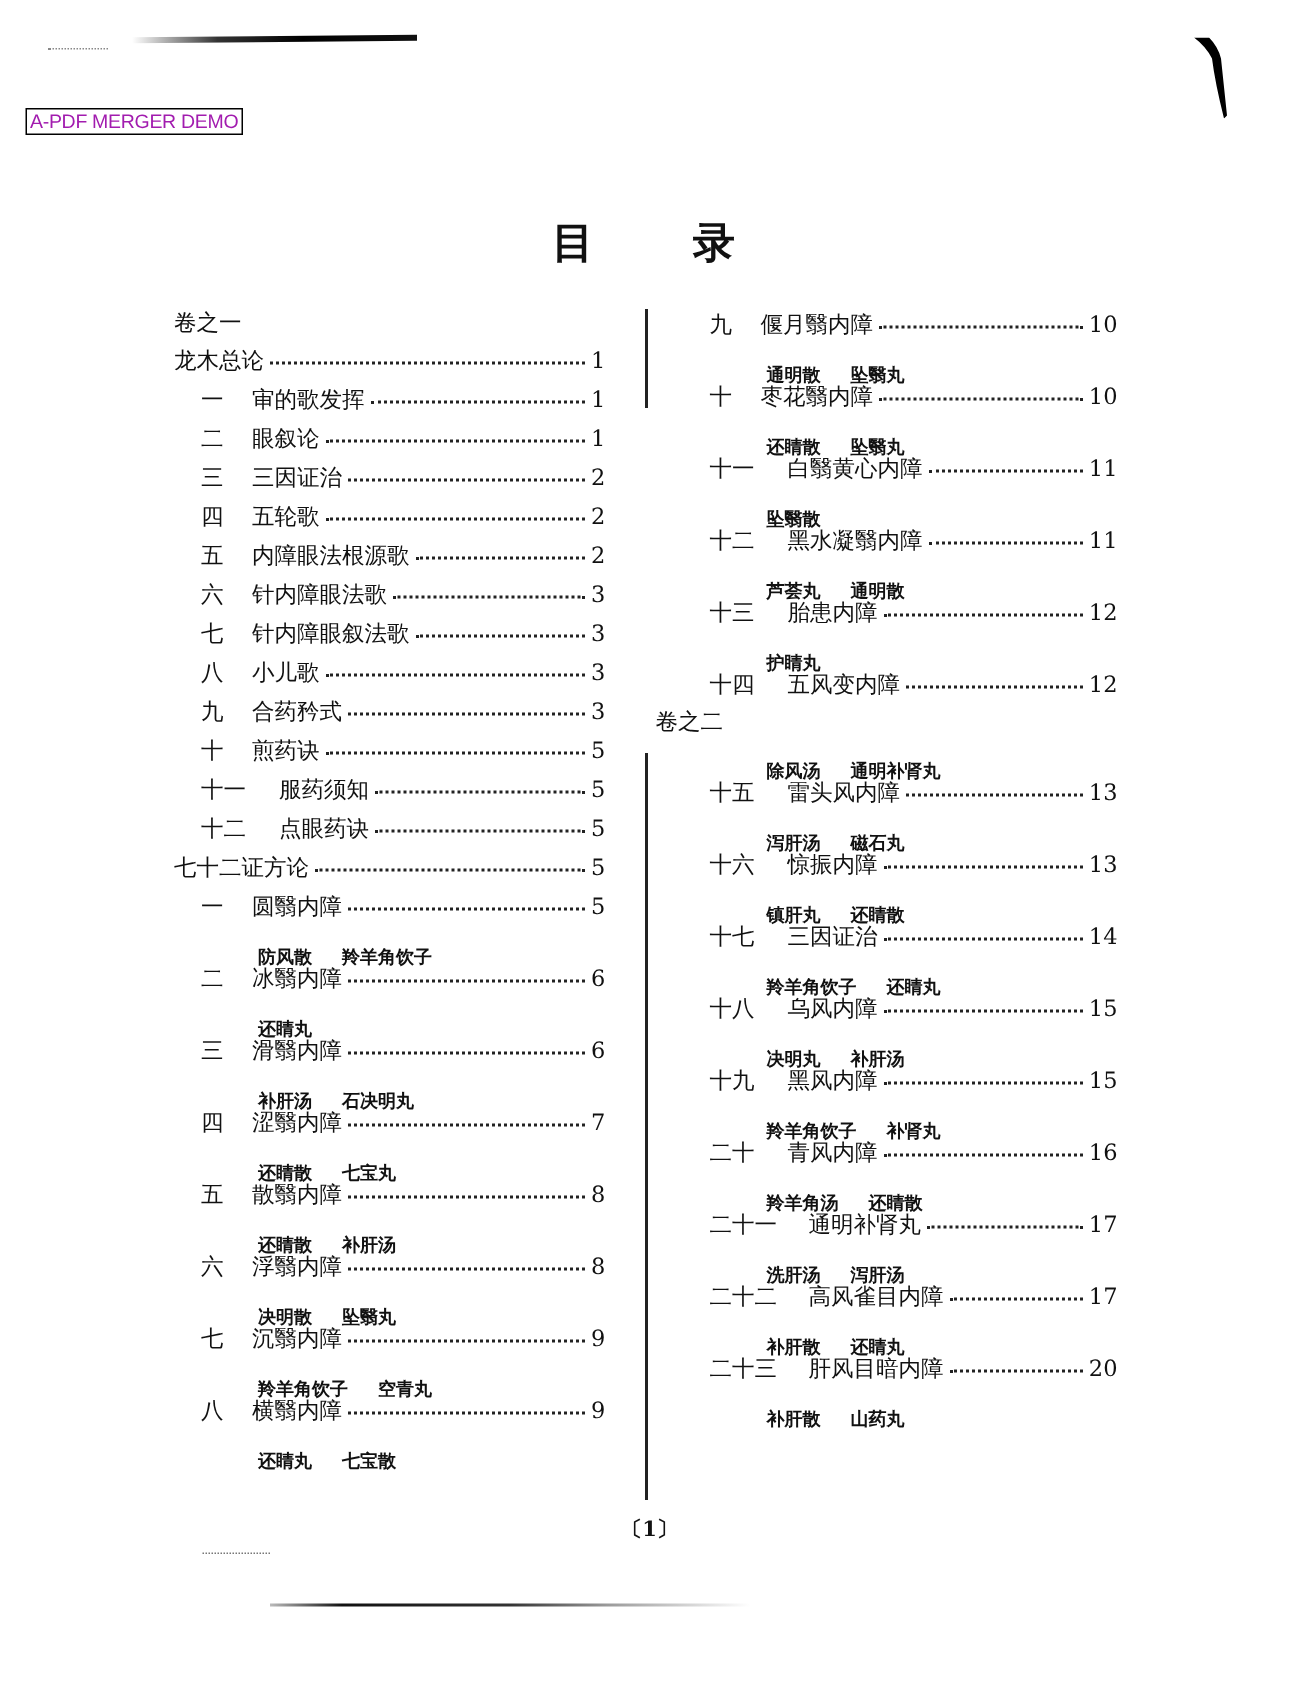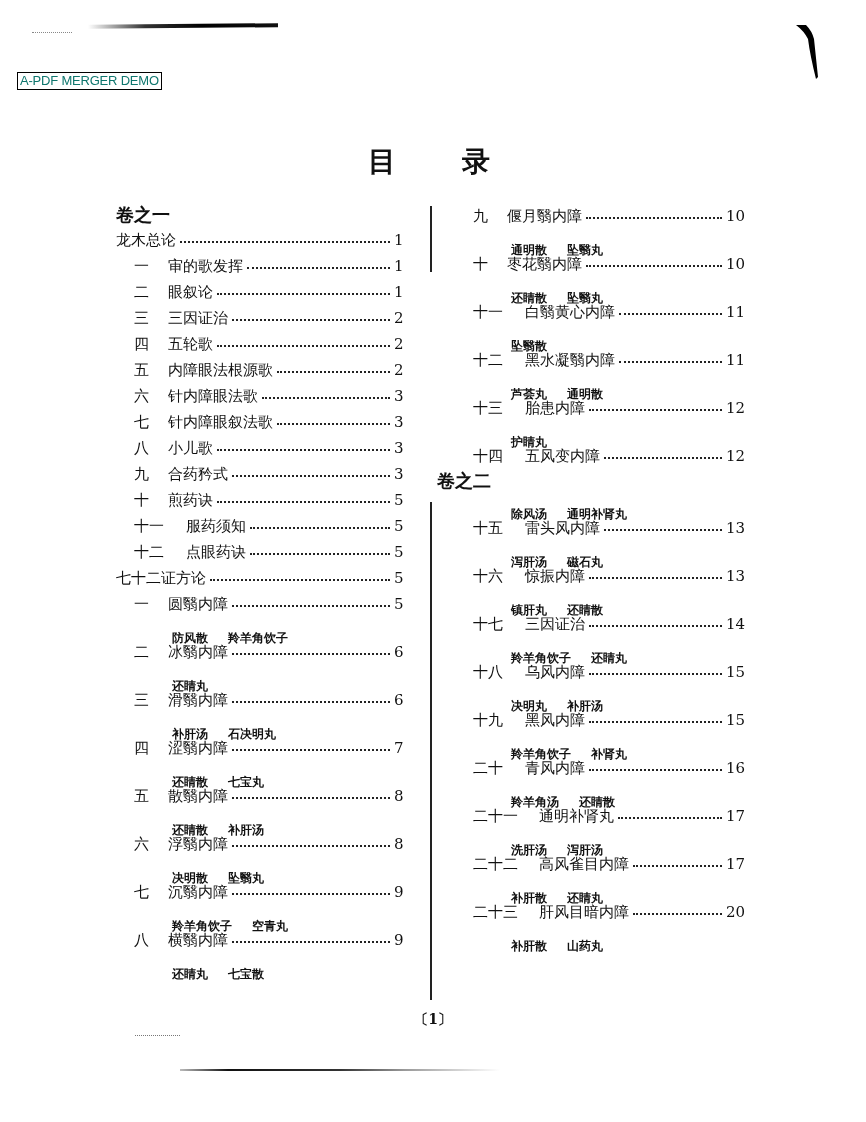--- a/index.html
+++ b/index.html
@@ -6,30 +6,30 @@
   body { width:866px; height:1122px; position:relative; overflow:hidden;
          font-family:"DejaVu Serif", "Liberation Serif", serif; color:#111; }
   .scan-top-mark { position:absolute; left:88px; top:24px; width:190px; height:4px;
          background:linear-gradient(90deg, transparent 0%, #333 30%, #000 60%, #111 100%);
          transform:skewY(-0.5deg); }
   .scan-top-dots { position:absolute; left:32px; top:30px; width:40px; height:2px;
          border-bottom:1px dotted #888; }
   .scan-corner { position:absolute; left:796px; top:25px; width:26px; height:54px; }
   .watermark { position:absolute; left:17px; top:72px; height:16px; padding:0 2px;
          border:1px solid #000; font-family:"Liberation Sans", sans-serif; font-size:13px;
-         line-height:16px; color:#0f766e; background:#fff; letter-spacing:-0.2px; }
+         line-height:16px; color:#a21caf; background:#fff; letter-spacing:-0.2px; }
   .title { position:absolute; top:144px; left:0; width:866px; height:40px; }
   .title span { position:absolute; top:0; font-size:28px; font-weight:bold; line-height:36px; }
   .title .t1 { left:368px; }
   .title .t2 { left:462px; }
   .col { position:absolute; top:203px; }
   .col-left { left:116px; width:290px; }
   .col-right { left:455px; width:290px; }
   .row { position:relative; height:26px; font-size:15px; line-height:26px; white-space:nowrap; display:flex; align-items:center; }
-  .row.vol { font-weight:bold; font-size:18px; height:24px; }
+  .row.vol { font-weight:normal; font-size:15px; height:24px; }
   .row.sub { height:22px; font-size:12px; line-height:22px; font-weight:bold; }
   .row .num { display:inline-block; width:34px; text-align:left; }
   .row .num.wide { width:52px; }
   .row .num.wider { width:66px; }
   .row .label { display:inline-block; }
   .row .dots { flex:1; border-bottom:2px dotted #222; margin:0 4px; position:relative; top:2px; height:0; }
   .row .page { display:inline-block; min-width:12px; text-align:left; font-family:"DejaVu Serif", serif; }
   .indent1 { padding-left:18px; }
   .indent-sub { padding-left:56px; }
   .sub span { margin-right:20px;margin-top:20px; }

